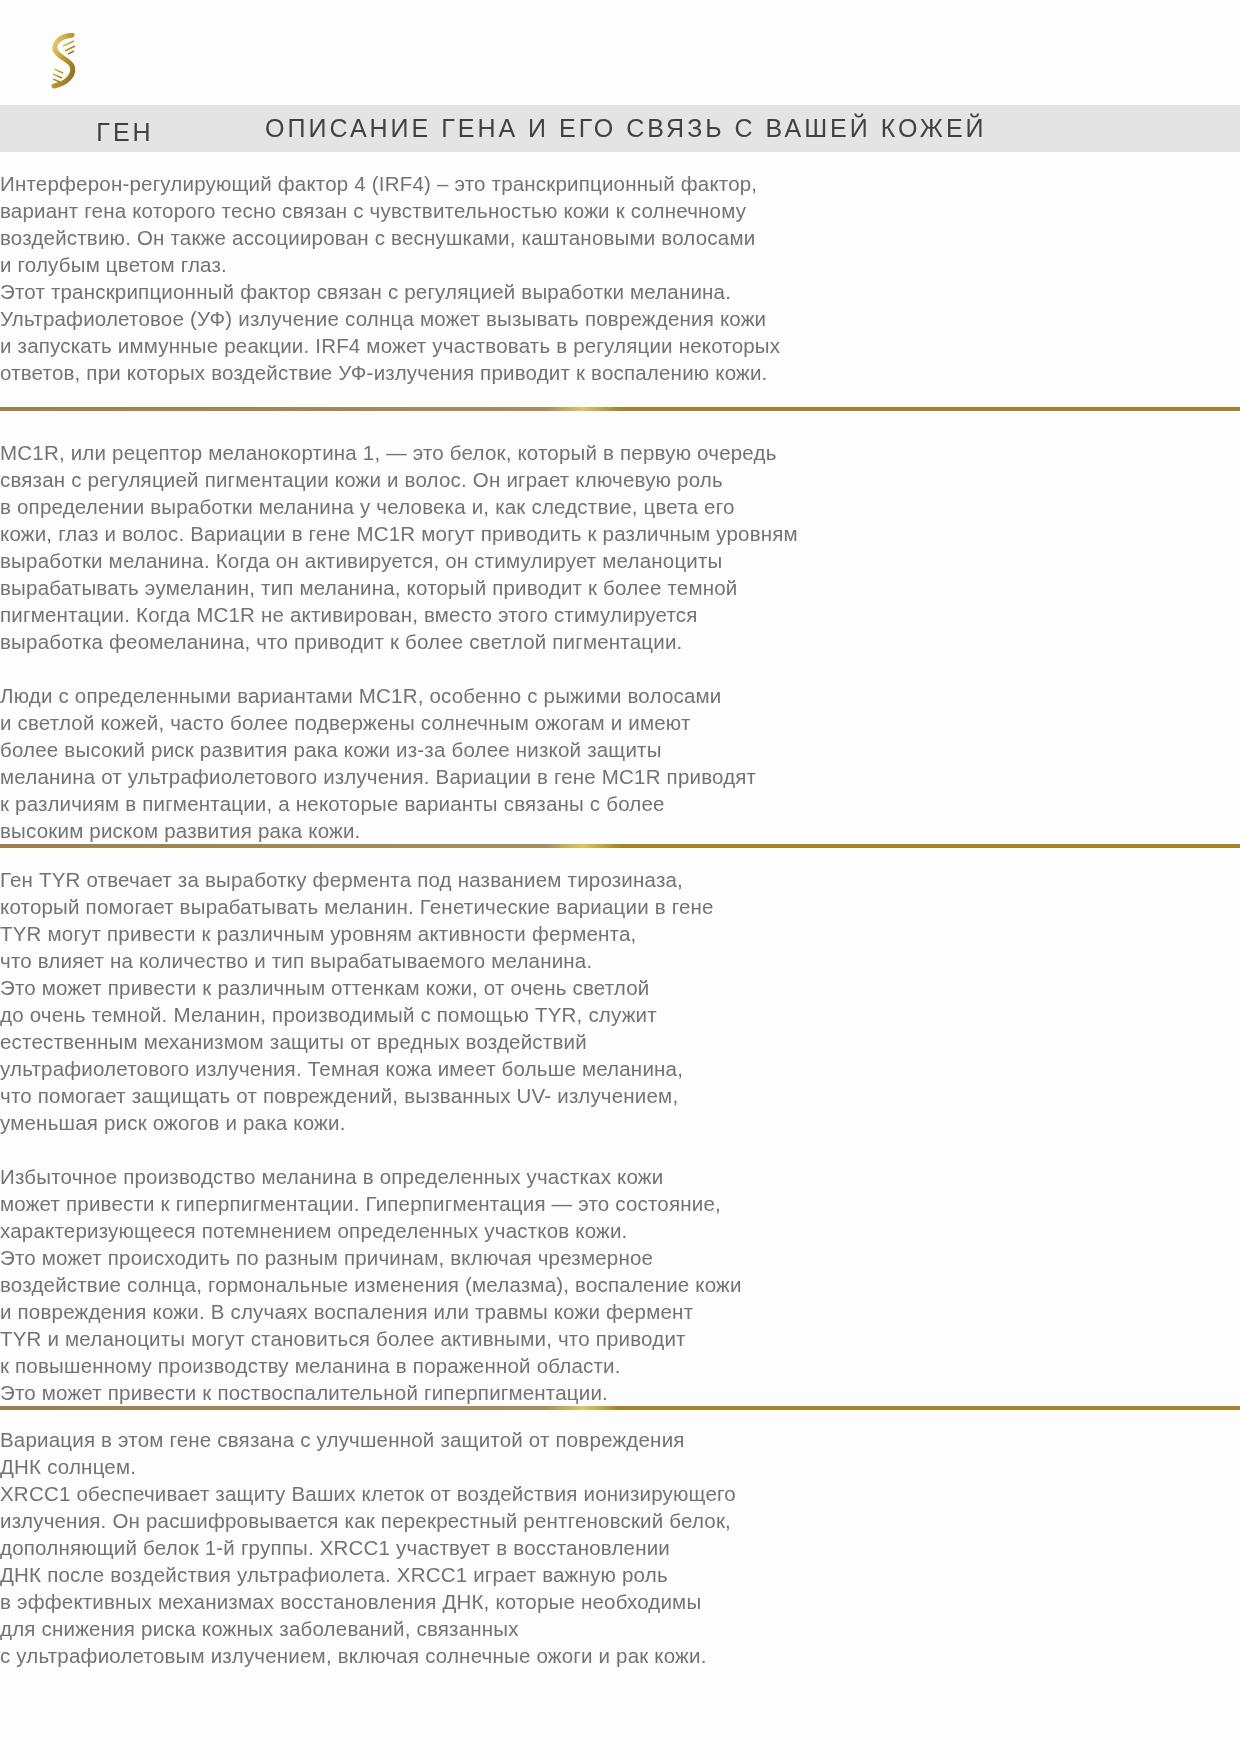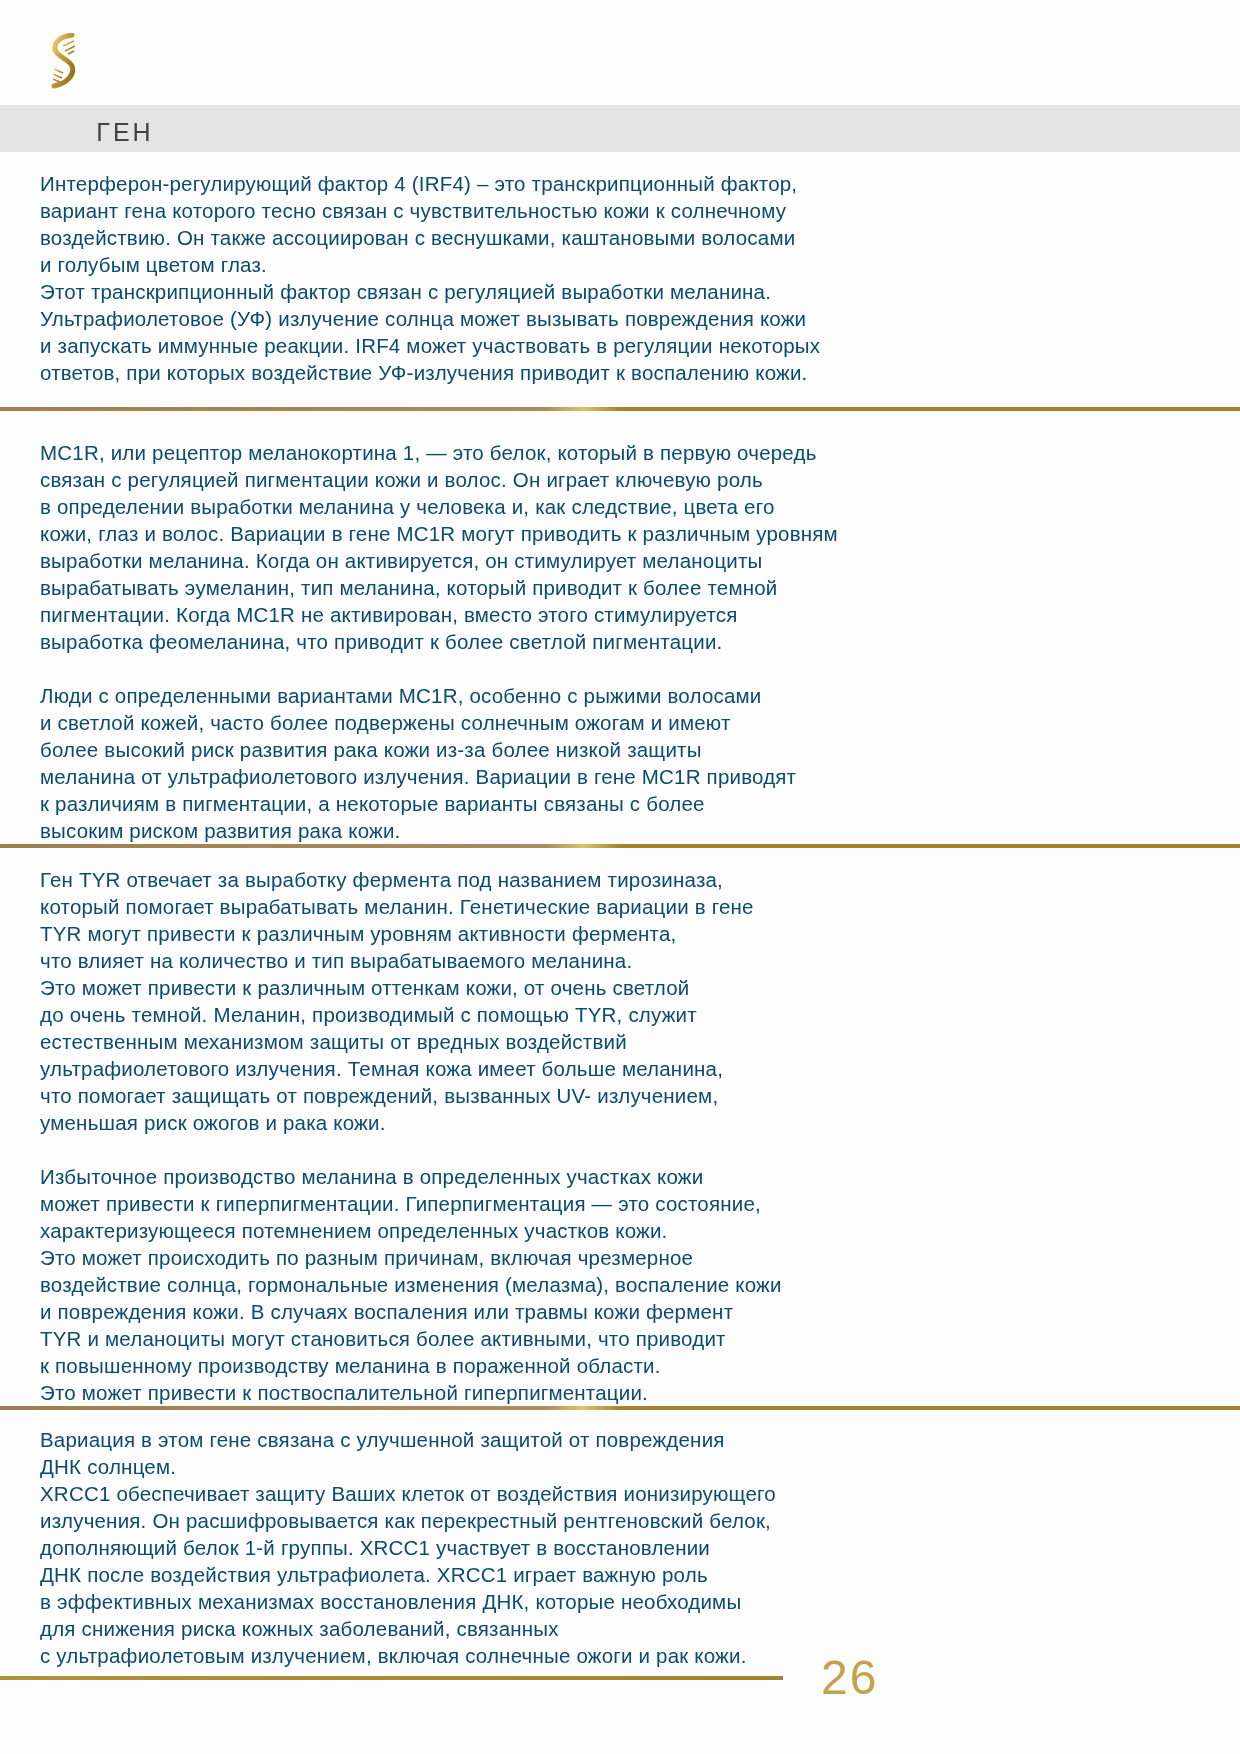--- a/index.html
+++ b/index.html
@@ -63,23 +63,22 @@
     font-weight: 300;
     letter-spacing: 3px;
     color: #5c5c5c;
   }
   .desc-cell {
     flex: 1;
     padding-right: 70px;
     font-size: 20.5px;
     line-height: 27px;
     letter-spacing: 0.2px;
-    color: #0c4a6e;
+    color: #737373;
     white-space: pre-line;
-    margin-left: 40px;
   }
   .row-irf4  { min-height: 255px; }
   .row-irf4 .desc-cell  { padding-top: 18px; }
   .row-mc1r  { min-height: 422px; }
   .row-mc1r .desc-cell  { padding-top: 28px; }
   .row-tyr   { min-height: 549px; }
   .row-tyr .desc-cell   { padding-top: 18px; }
   .row-xrcc1 { min-height: 258px; }
   .row-xrcc1 .desc-cell { padding-top: 16px; }
   .row-divider {
@@ -122,20 +121,21 @@
         <stop offset="1" stop-color="#8a691d"></stop>
       </linearGradient>
     </defs>
     <path d="M26 2 C10 4 5 14 12 21 C17 26 24 28 26 33 C29 41 22 50 8 53" fill="none" stroke="url(#gold)" stroke-width="5" stroke-linecap="round"></path>
     <path d="M28 8 L17 13 M29 13 L19 18 M28 18 L22 21" stroke="url(#gold)" stroke-width="1.8" fill="none"></path>
     <path d="M8 36 L17 40 M7 41 L16 45 M7 46 L14 49" stroke="url(#gold)" stroke-width="1.8" fill="none"></path>
   </svg>
 
   <div class="header-band">
     <div class="header-gene-cell">ГЕН</div>
+    <div class="header-desc-cell">ОПИСАНИЕ ГЕНА И ЕГО СВЯЗЬ С ВАШЕЙ КОЖЕЙ</div>
   </div>
 
   <div class="table-body">
 
     <div class="gene-row row-irf4">
       <div class="desc-cell">Интерферон-регулирующий фактор 4 (IRF4) – это транскрипционный фактор,
 вариант гена которого тесно связан с чувствительностью кожи к солнечному
 воздействию. Он также ассоциирован с веснушками, каштановыми волосами
 и голубым цветом глаз.
 Этот транскрипционный фактор связан с регуляцией выработки меланина.
@@ -195,18 +195,14 @@
 излучения. Он расшифровывается как перекрестный рентгеновский белок,
 дополняющий белок 1-й группы. XRCC1 участвует в восстановлении
 ДНК после воздействия ультрафиолета. XRCC1 играет важную роль
 в эффективных механизмах восстановления ДНК, которые необходимы
 для снижения риска кожных заболеваний, связанных
 с ультрафиолетовым излучением, включая солнечные ожоги и рак кожи.</div>
     </div>
 
   </div>
 
-  <div class="footer">
-    <div class="footer-line"></div>
-    <div class="page-number">26</div>
-  </div>
 
 </div>
 
 </body></html>

